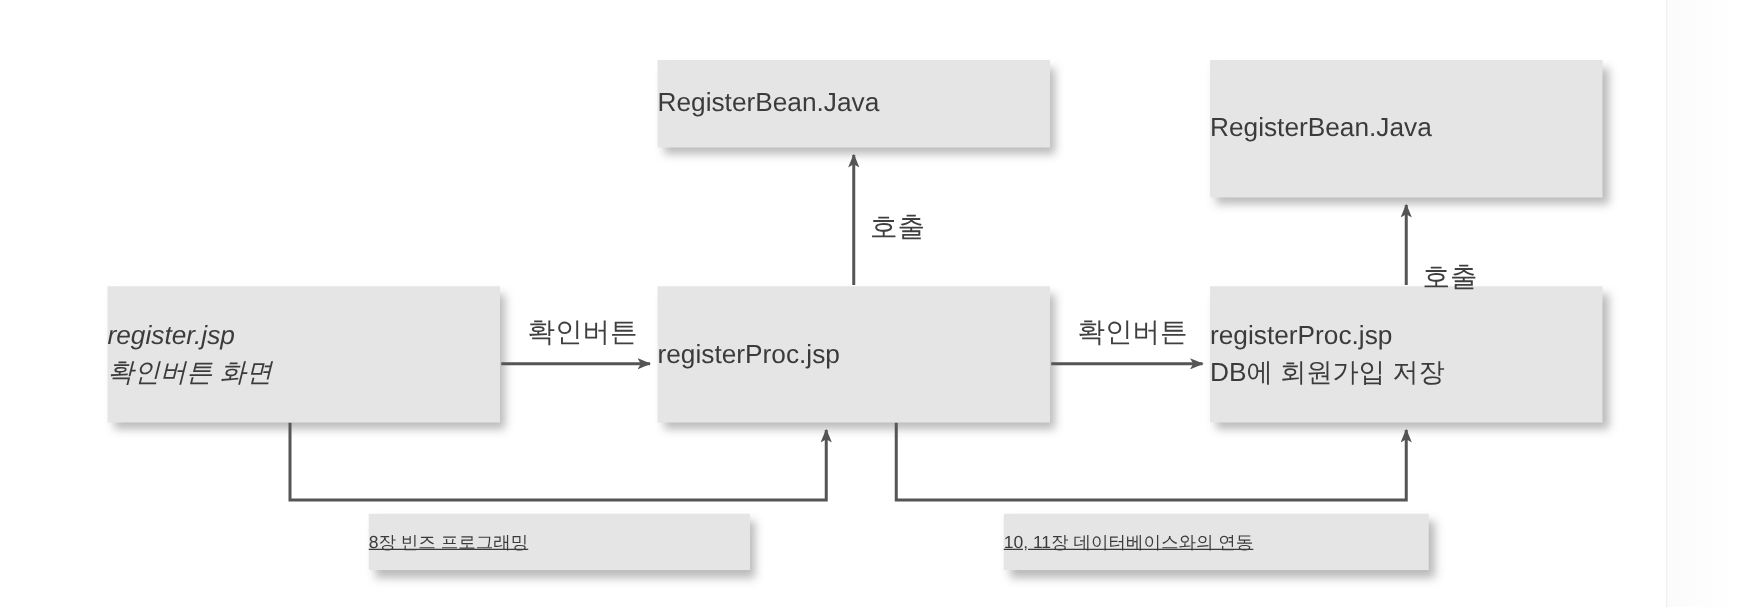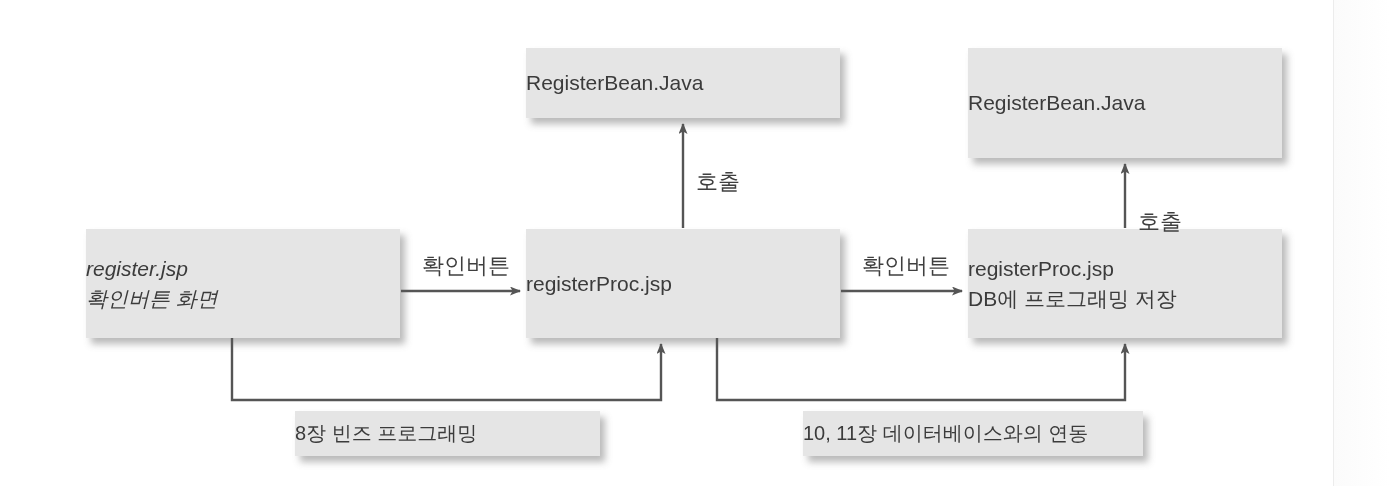--- a/index.html
+++ b/index.html
@@ -48,21 +48,21 @@
     text-align: center;
     box-sizing: border-box;
   }
   .box .line {
     display: block;
     line-height: 1.42;
     white-space: nowrap;
   }
   .box.proc { font-size: 21px; }
   .box.klass { font-size: 21px; }
-  .box.caption { font-size: 20px; }
+  .box.caption { font-size: 14px; text-decoration: underline; }
   .box.caption .line { font-weight: 500; }
 
   
   .wires {
     position: absolute;
     inset: 0;
     width: 1390px;
     height: 486px;
     pointer-events: none;
   }
@@ -115,21 +115,21 @@
     <span class="line">register.jsp</span>
     <span class="line">확인버튼 화면</span>
   </div>
 
   <div class="box proc" style="left:526px; top:229px; width:314px; height:109px;">
     <span class="line">registerProc.jsp</span>
   </div>
 
   <div class="box proc" style="left:968px; top:229px; width:314px; height:109px;">
     <span class="line">registerProc.jsp</span>
-    <span class="line">DB에 프로그래밍 저장</span>
+    <span class="line">DB에 회원가입 저장</span>
   </div>
 
   <div class="box caption" style="left:295px; top:411px; width:305px; height:45px;">
     <span class="line">8장 빈즈 프로그래밍</span>
   </div>
 
   <div class="box caption" style="left:755px; top:411px; width:340px; height:45px;margin-left:48px;">
     <span class="line">10, 11장 데이터베이스와의 연동</span>
   </div>
 

